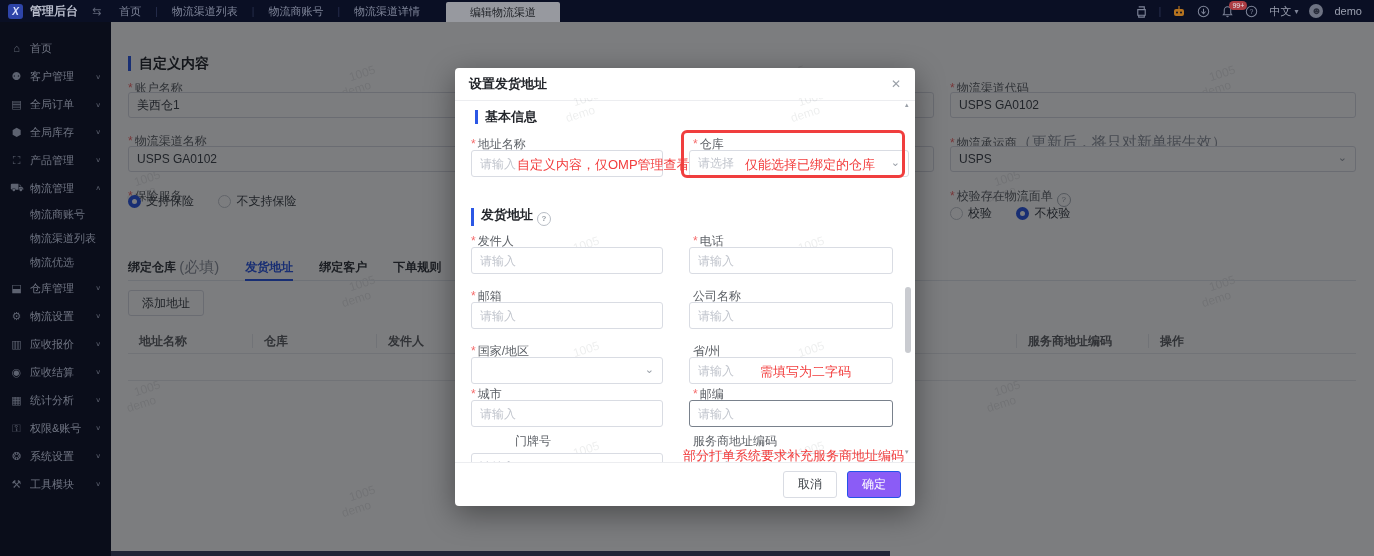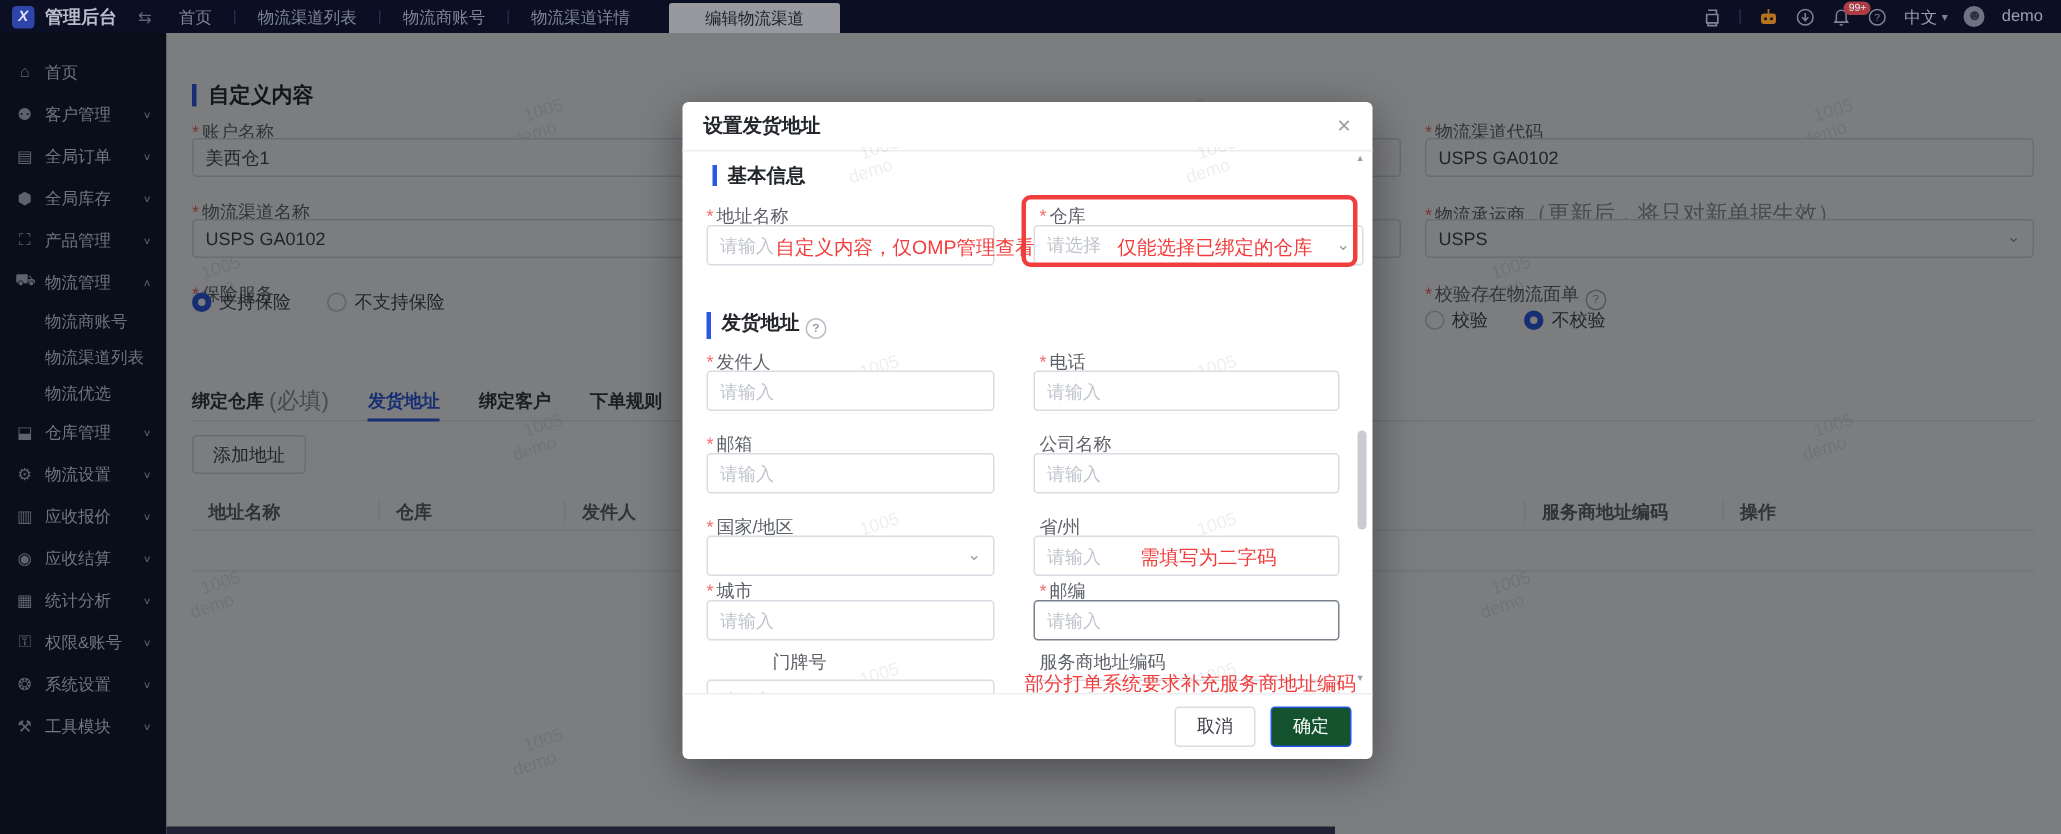--- a/index.html
+++ b/index.html
@@ -65,21 +65,21 @@
   .mipt{position:absolute;height:27px;border:1px solid #d9dce3;border-radius:3px;background:#fff;box-sizing:border-box;font-size:12px;color:#3f444b;padding:0 8px;}
   input.mipt{outline:none;}
   input.mipt::placeholder{color:#c1c5cd;}
   .mipt.focus{border-color:#79818c;}
   .msel{display:flex;align-items:center;color:#c1c5cd;}
   .rednote{position:absolute;color:#f23c3c;font-size:13px;white-space:nowrap;z-index:6;}
   .redbox{position:absolute;left:226px;top:32px;width:224px;height:48px;border:3px solid #f03e3e;border-radius:6px;box-sizing:border-box;pointer-events:none;z-index:7;}
   .mfoot{position:absolute;left:0;right:0;bottom:0;height:44px;border-top:1px solid #ecedf0;display:flex;align-items:center;justify-content:flex-end;gap:10px;padding:0 14px;box-sizing:border-box;}
   .btn{height:27px;border-radius:3px;font-size:12px;padding:0 14px;cursor:pointer;font-family:inherit;}
   .btn.ghost{background:#fff;border:1px solid #d9dce3;color:#3c4046;}
-  .btn.primary{background:#14532d;border:1px solid #2454e8;color:#fff;text-align:center;}
+  .btn.primary{background:#8b5cf6;border:1px solid #2454e8;color:#fff;text-align:center;}
   .sb-arrow{position:absolute;left:450px;font-size:7px;color:#9aa0a8;}
   .sb-thumb{position:absolute;left:450px;top:189px;width:6px;height:66px;background:#c9cbd0;border-radius:3px;}
   
   .wm{position:absolute;transform:rotate(-18deg);font-size:12px;line-height:13px;color:rgba(30,34,44,.10);pointer-events:none;white-space:nowrap;}
   .wm .l2{display:block;margin-left:-12px;}
   .wm.inmodal{color:rgba(30,34,44,.08);}
 </style>
 </head>
 <body>
 

